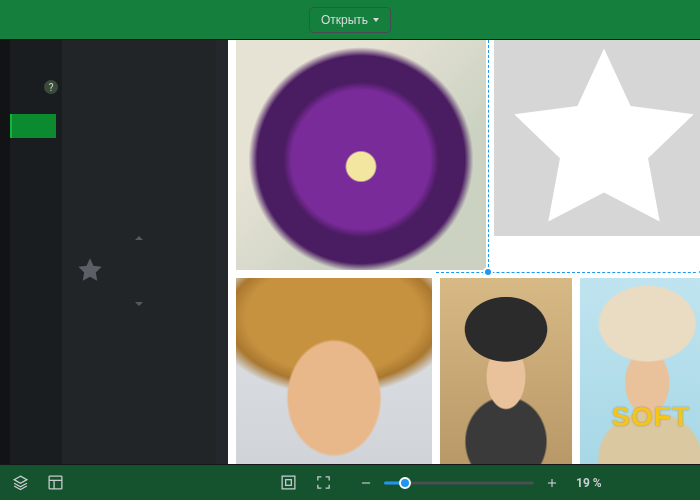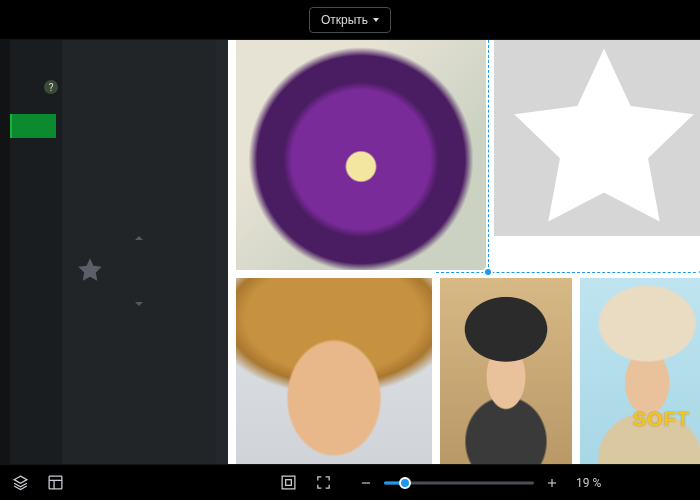--- a/index.html
+++ b/index.html
@@ -1,21 +1,21 @@
 <!DOCTYPE html>
 <html><head>
 <meta charset="utf-8">
 <style>
 * { margin: 0; padding: 0; box-sizing: border-box; }
 html, body { width: 700px; height: 500px; overflow: hidden; font-family: -apple-system, Segoe UI, Roboto, sans-serif; background: #1a1c1f; color: #d5d7da; }
 
 .app { display: flex; flex-direction: column; width: 100%; height: 100%; }
 
 
-.topbar { height: 40px; background: #000000; display: flex; align-items: center; justify-content: center; gap: 10px; border-bottom: 1px solid #14161a; }
+.topbar { height: 40px; background: #15803d; display: flex; align-items: center; justify-content: center; gap: 10px; border-bottom: 1px solid #14161a; }
 .tb-btn { height: 26px; padding: 0 11px; background: transparent; border: 1px solid #474b52; border-radius: 4px; color: #d8dadd; font-size: 12px; display: inline-flex; align-items: center; gap: 5px; cursor: pointer; }
 .tb-btn .chev { display: inline-block; width: 0; height: 0; border-left: 3.5px solid transparent; border-right: 3.5px solid transparent; border-top: 4px solid #d8dadd; }
 
 
 .main { flex: 1; display: flex; min-height: 0; }
 .left-rail { width: 10px; background: #111315; }
 .side-col { width: 52px; background: #1a1d20; position: relative; }
 .help-dot { position: absolute; top: 40px; right: 4px; width: 14px; height: 14px; border-radius: 50%; background: #3b4a3a; color: #c8e6c0; font-size: 10px; display: flex; align-items: center; justify-content: center; }
 .green-strip { position: absolute; top: 74px; left: 0; width: 46px; height: 24px; background: #0b8a2f; border-left: 2px solid #10b53a; }
 .side-chev { position: absolute; left: 50%; transform: translateX(-50%); width: 0; height: 0; border-left: 4px solid transparent; border-right: 4px solid transparent; border-bottom: 4.5px solid #555a60; }
@@ -59,24 +59,24 @@
 }
 .woman3 { background:
   radial-gradient(ellipse 52% 30% at 48% 24%, #e9dcc2 0 65%, transparent 68%),
   radial-gradient(ellipse 14% 6% at 48% 25%, #2b2b2b 0 70%, transparent 72%),
   radial-gradient(ellipse 28% 30% at 48% 55%, #e9c19a 0 55%, transparent 58%),
   radial-gradient(ellipse 60% 40% at 50% 95%, #d9c8a0 0 60%, transparent 63%),
   linear-gradient(#bfe4ef, #a7d7e6);
 }
 
 
-.wm { position: absolute; right: 10px; bottom: 36px; text-align: left; line-height: 0.78; font-weight: 900; font-family: Impact, "Arial Black", sans-serif; letter-spacing: 1px; color: #f5c518; font-size: 20px; text-shadow: 0 0 2px rgba(0,0,0,.3); pointer-events: none; }
+.wm { position: absolute; right: 10px; bottom: 36px; text-align: left; line-height: 0.78; font-weight: 900; font-family: Impact, "Arial Black", sans-serif; letter-spacing: 1px; color: #f5c518; font-size: 28px; text-shadow: 0 0 2px rgba(0,0,0,.3); pointer-events: none; }
 
 
-.bottombar { height: 36px; background: #000000; border-top: 1px solid #14161a; display: flex; align-items: center; padding: 0 12px; gap: 18px; }
+.bottombar { height: 36px; background: #14532d; border-top: 1px solid #14161a; display: flex; align-items: center; padding: 0 12px; gap: 18px; font-weight: bold; }
 .bottombar .spacer1 { width: 180px; }
 .bb-icn { color: #c9ccd0; display: inline-flex; cursor: pointer; }
 .zoom-group { display: flex; align-items: center; gap: 10px; margin-left: 8px; }
 .zm-btn { width: 16px; height: 16px; color: #c9ccd0; display: inline-flex; align-items: center; justify-content: center; cursor: pointer; }
 .slider { position: relative; width: 150px; height: 14px; }
 .slider .track { position: absolute; left: 0; right: 0; top: 50%; height: 3px; background: #4a4e55; border-radius: 2px; transform: translateY(-50%); }
 .slider .fill { position: absolute; left: 0; top: 50%; height: 3px; background: #1d97f0; border-radius: 2px; transform: translateY(-50%); }
 .slider .thumb { position: absolute; top: 50%; width: 12px; height: 12px; border-radius: 50%; background: #1d97f0; border: 2px solid #fff; transform: translate(-50%, -50%); }
 .zoom-label { font-size: 12px; color: #c9ccd0; margin-left: 6px; }
 </style>

